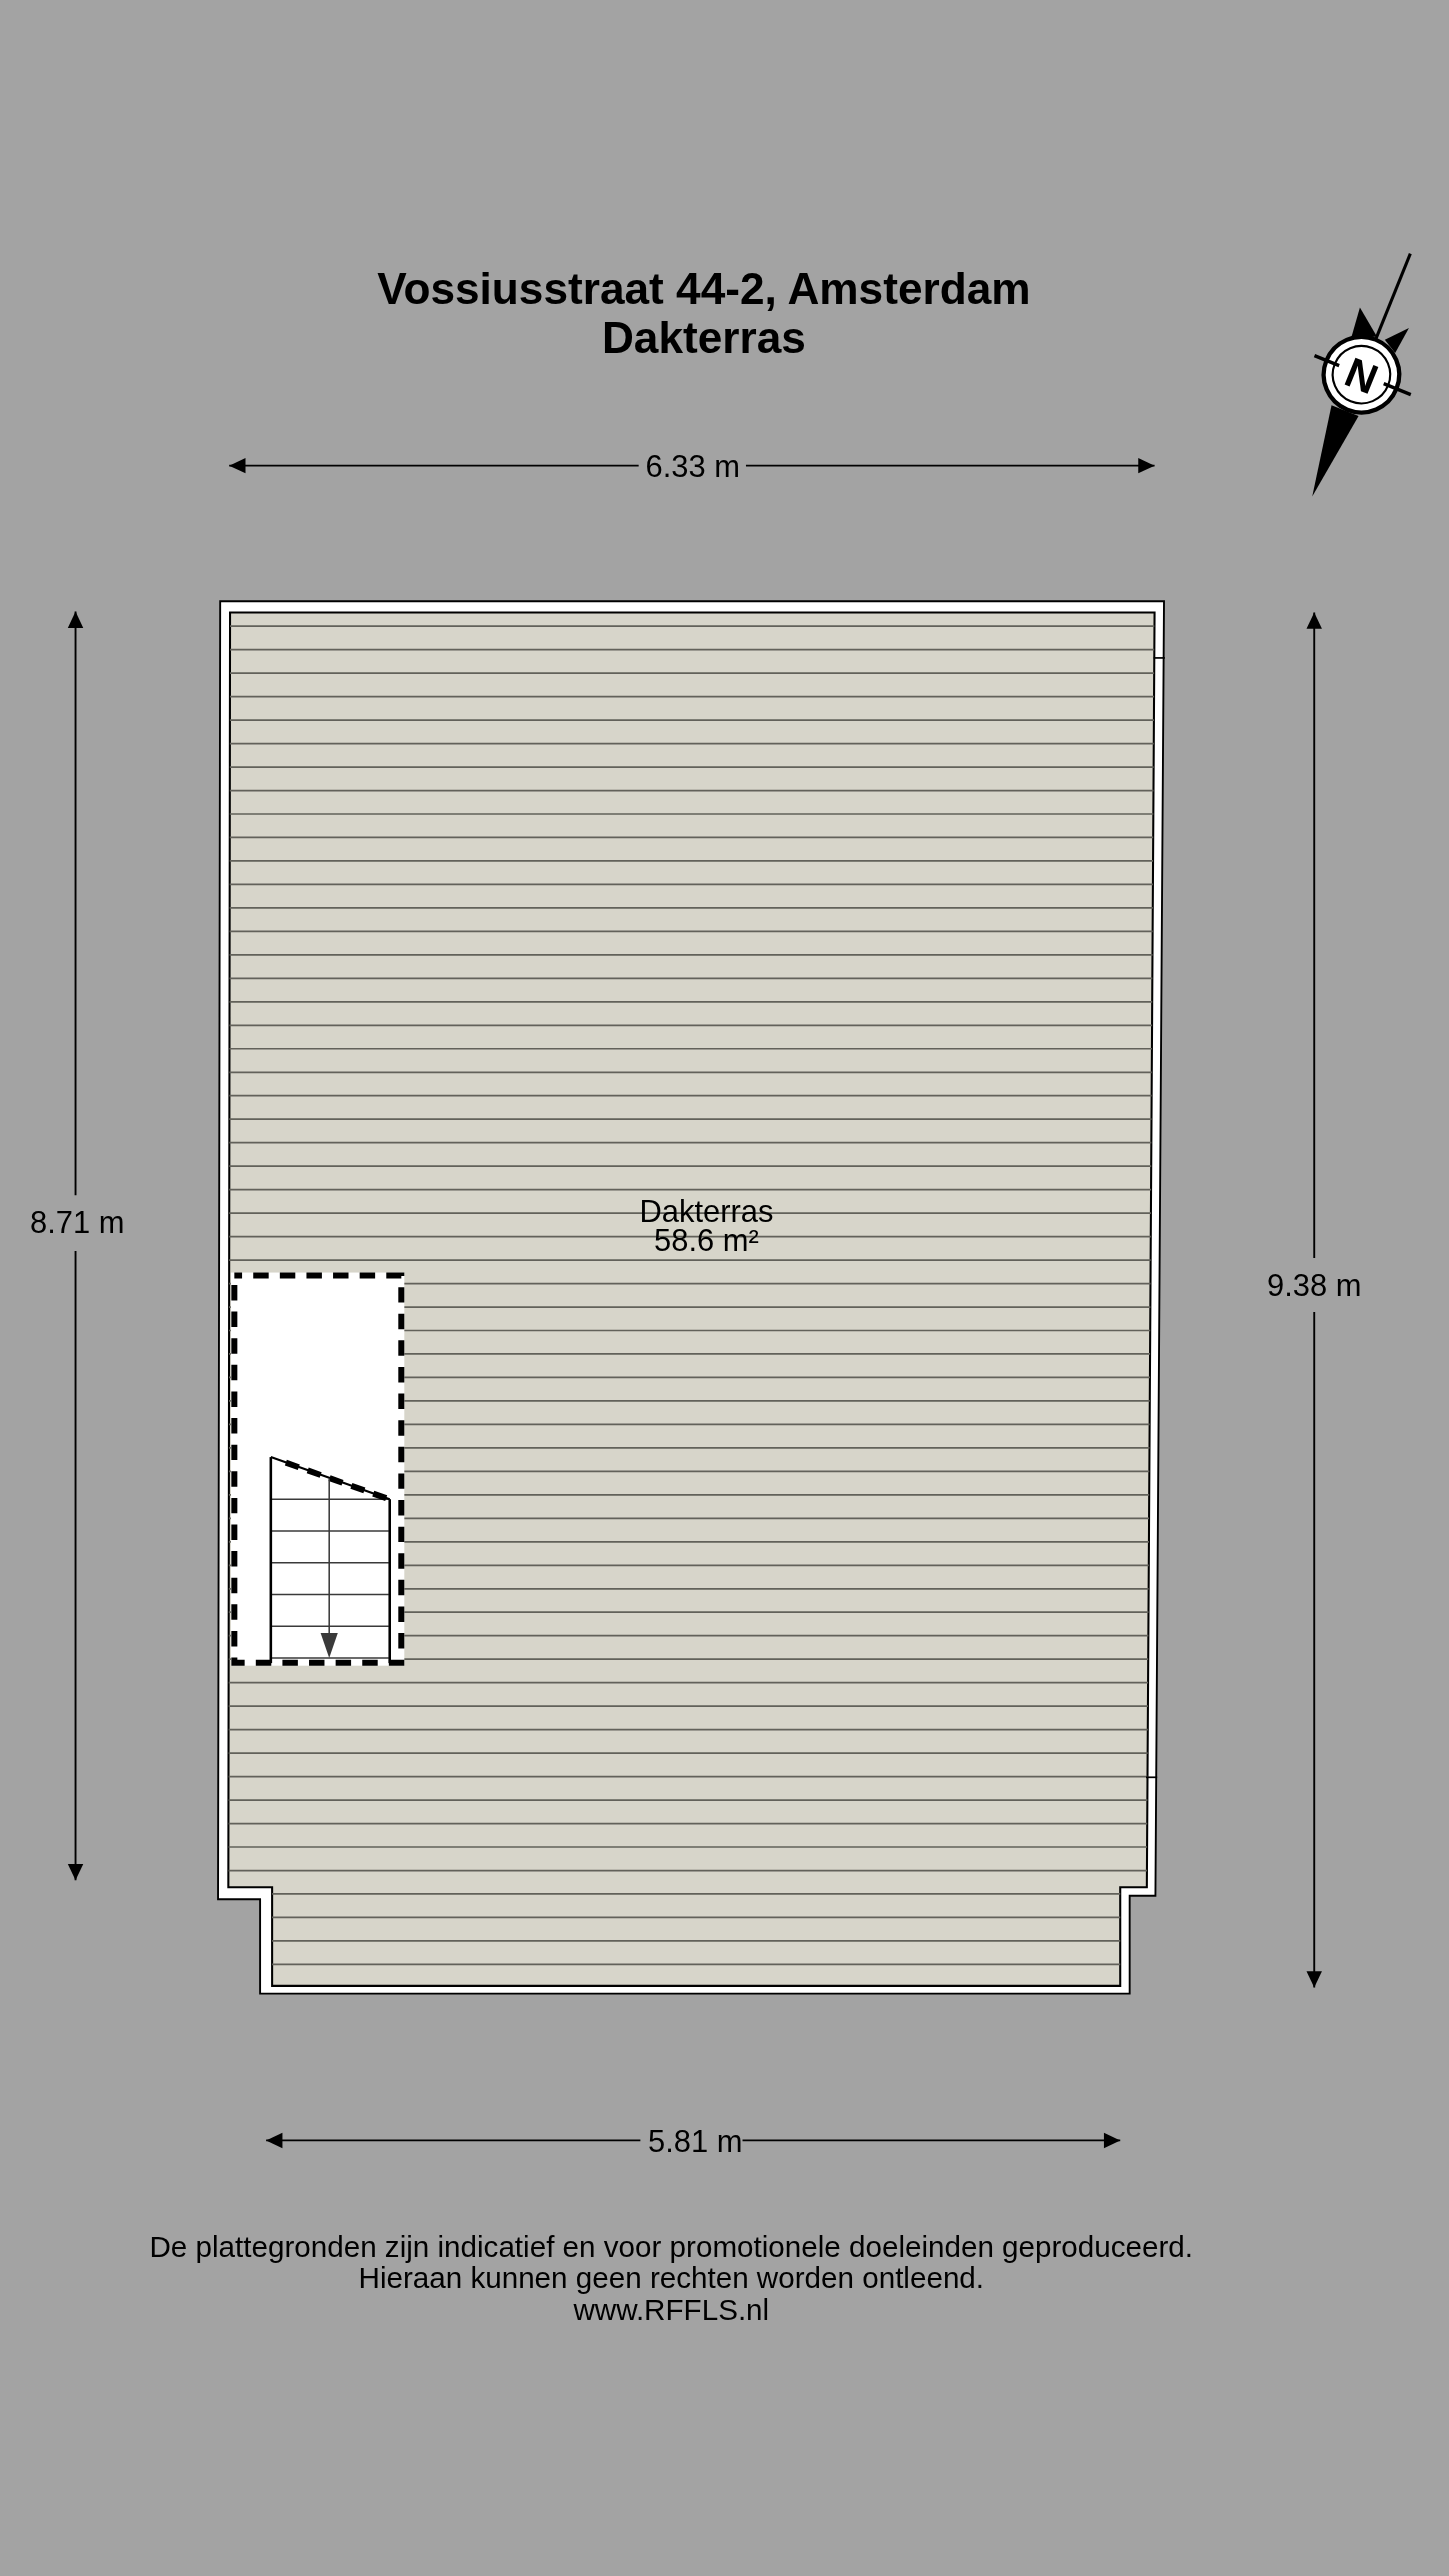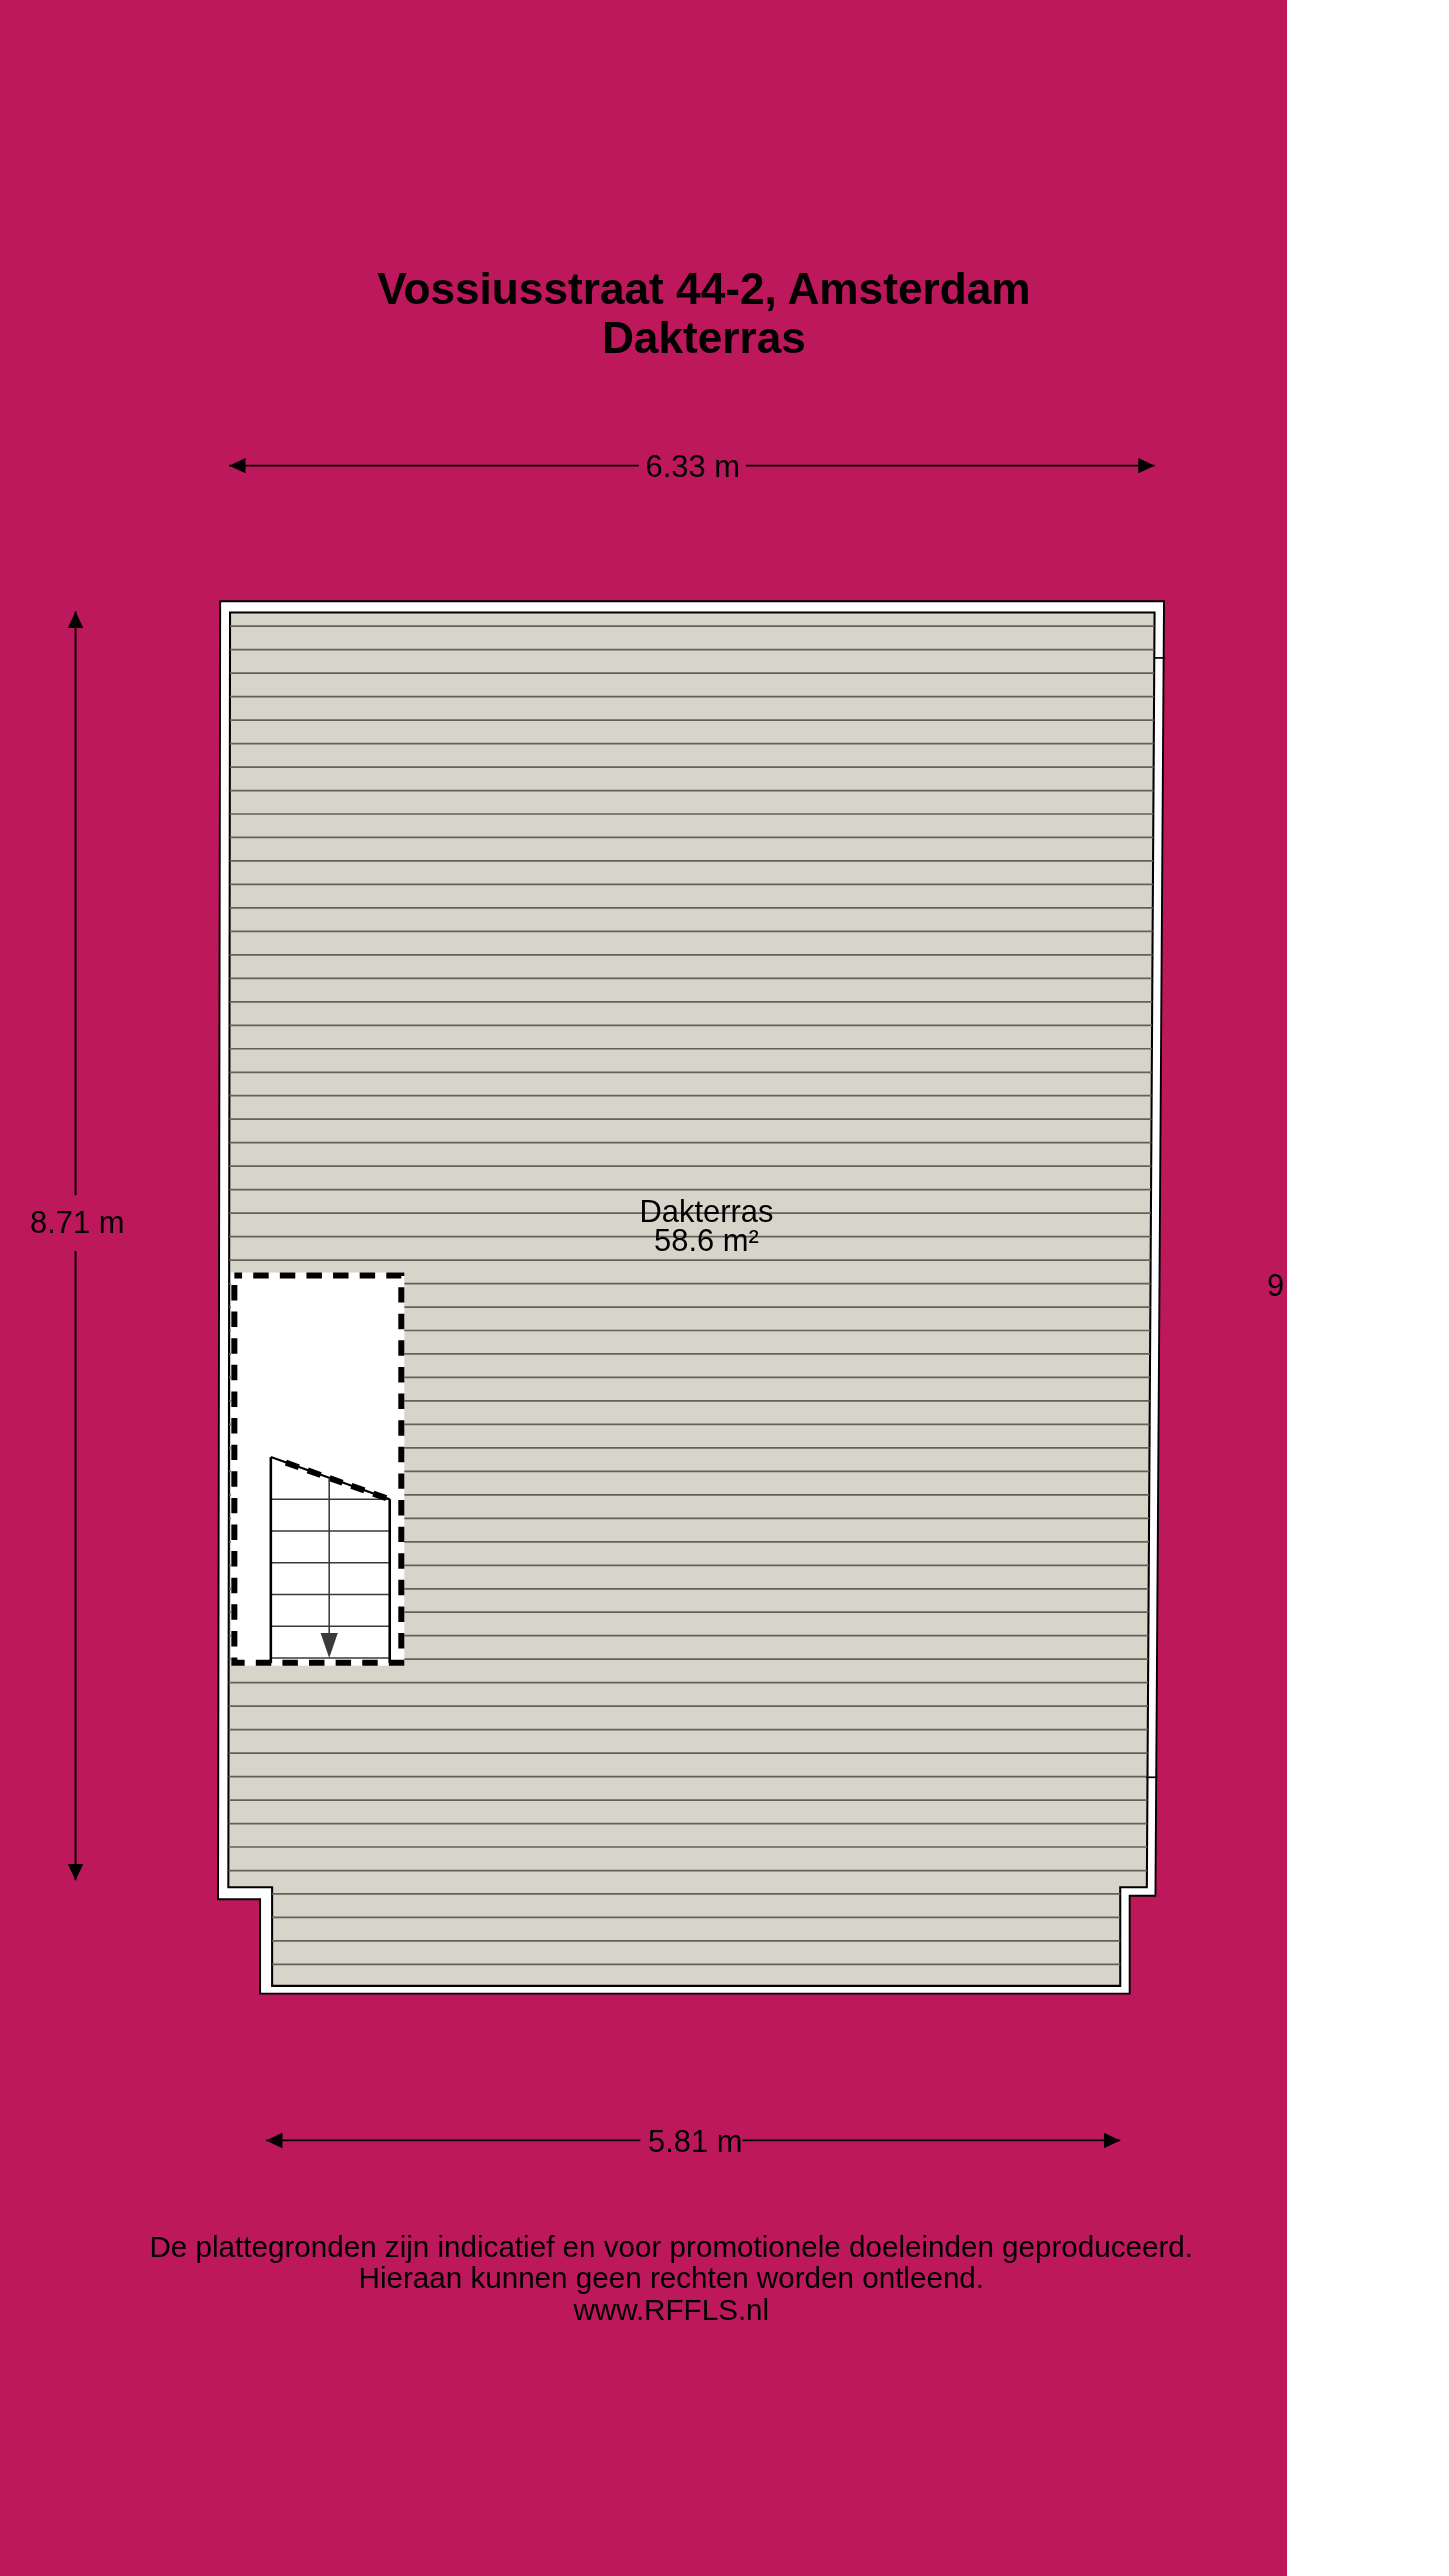--- a/index.html
+++ b/index.html
@@ -1,16 +1,16 @@
 <!DOCTYPE html>
 <html style="font-size:13.7px"><head>
 <meta charset="utf-8">
 <style>
 html,body{margin:0;padding:0;background:#ffffff;}
-.page{position:relative;width:1287px;height:2576px;background:#be185d;overflow:hidden;font-family:"Liberation Sans",sans-serif;}
+.page{position:relative;width:1449px;height:2576px;background:#a3a3a3;overflow:hidden;font-family:"Liberation Sans",sans-serif;}
 </style>
 </head>
 <body>
 <div class="page">
 <svg width="1449" height="2576" viewBox="0 0 1688 3000">
 
 <text x="820" y="353.5" font-family="Liberation Sans, sans-serif" font-size="51.5" font-weight="bold" fill="#000000" text-anchor="middle">Vossiusstraat 44-2, Amsterdam</text>
 
 <text x="820" y="410.5" font-family="Liberation Sans, sans-serif" font-size="51.5" font-weight="bold" fill="#000000" text-anchor="middle">Dakterras</text>
 

